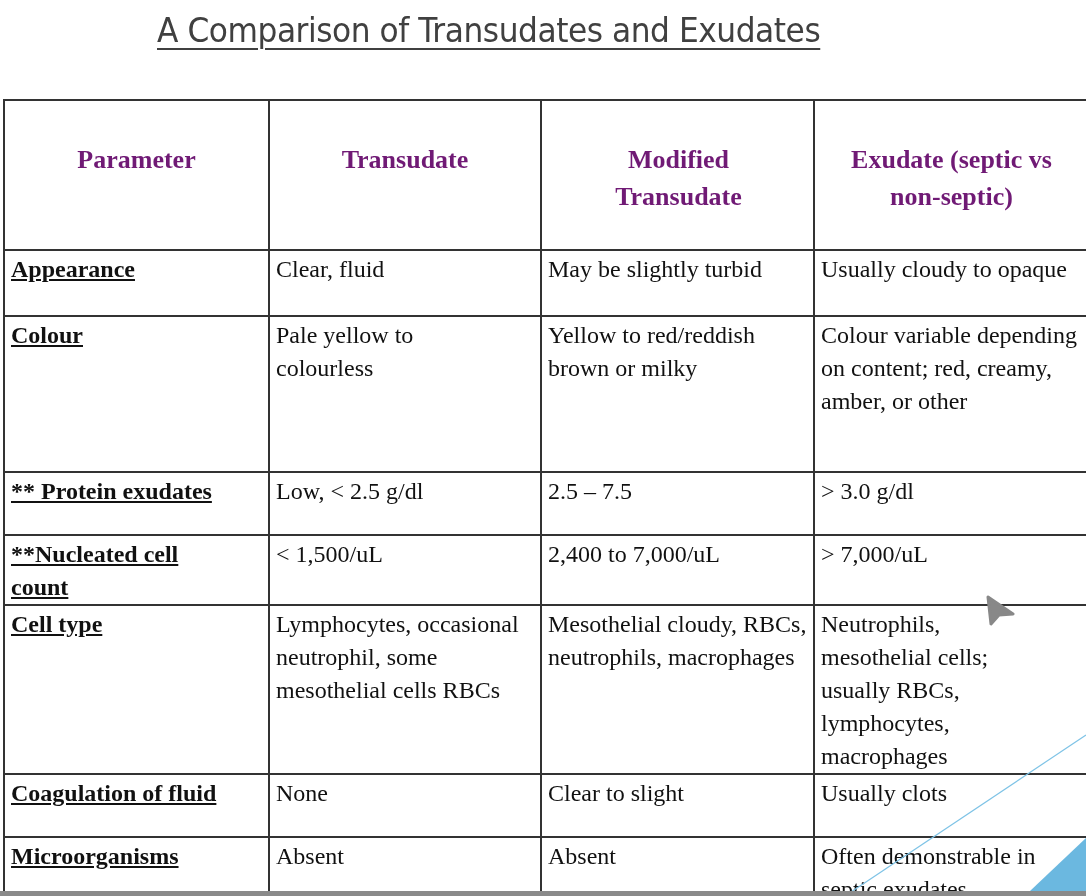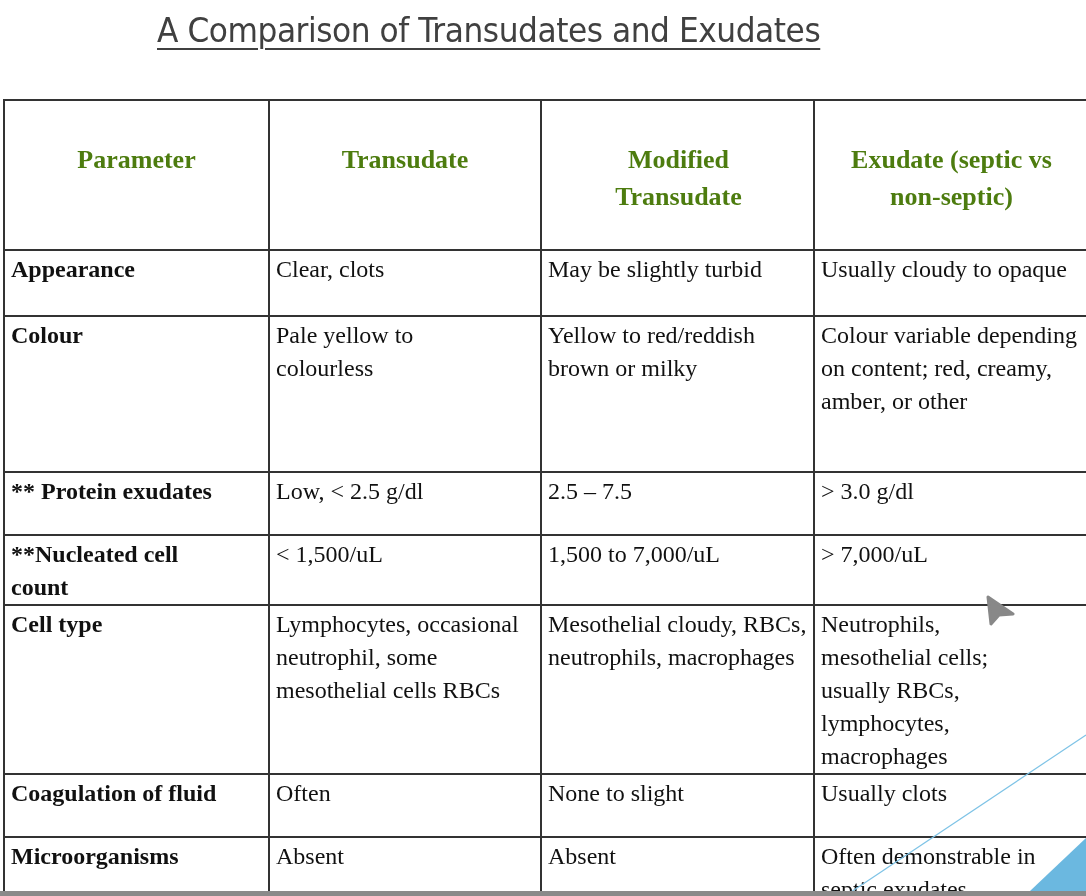--- a/index.html
+++ b/index.html
@@ -26,26 +26,26 @@
     }
     table.cmp td, table.cmp th {
       border: 2px solid #333;
       vertical-align: top;
       padding: 2px 6px 0 6px;
       font-size: 24px; line-height: 33px;
       color: #111;
       overflow: hidden;
     }
     table.cmp th {
-      color: #4d7c0f; font-weight: bold; text-align: center;
+      color: #701a75; font-weight: bold; text-align: center;
       font-size: 26px; line-height: 37px;
       padding-top: 40px;
       height: 108px;
     }
-    td.param { color: #1414c8; font-weight: bold; }
+    td.param { color: #1414c8; font-weight: bold; text-decoration: underline; }
     .r-app td { height: 62px; }
     .r-col td { height: 152px; }
     .r-pro td { height: 59px; }
     .r-nuc td { height: 60px; }
     .r-cell td { height: 164px; }
     .r-coag td { height: 59px; margin-top: 40px; }
     .r-micro td { height: 70px; }
     .bottom-bar {
       position: absolute; left: 0; top: 891px; width: 1086px; height: 5px;
       background: #8a8a8a;
@@ -74,52 +74,52 @@
     <tr>
       <th>Parameter</th>
       <th>Transudate</th>
       <th style="padding-left:50px;padding-right:48px;">Modified Transudate</th>
       <th style="padding-left:30px;padding-right:30px;">Exudate (septic vs non-septic)</th>
     </tr>
   </thead>
   <tbody>
     <tr class="r-app">
       <td class="param">Appearance</td>
-      <td>Clear, clots</td>
+      <td>Clear, fluid</td>
       <td>May be slightly turbid</td>
       <td>Usually cloudy to opaque</td>
     </tr>
     <tr class="r-col">
       <td class="param">Colour</td>
       <td style="padding-right:71px;">Pale yellow to colourless</td>
       <td>Yellow to red/reddish brown or milky</td>
       <td>Colour variable depending on content; red, creamy, amber, or other</td>
     </tr>
     <tr class="r-pro">
       <td class="param">** Protein exudates</td>
       <td>Low, &lt; 2.5 g/dl</td>
       <td>2.5 – 7.5</td>
       <td>&gt; 3.0 g/dl</td>
     </tr>
     <tr class="r-nuc">
       <td class="param" style="padding-right:50px;">**Nucleated cell count</td>
       <td>&lt; 1,500/uL</td>
-      <td>1,500 to 7,000/uL</td>
+      <td>2,400 to 7,000/uL</td>
       <td>&gt; 7,000/uL</td>
     </tr>
     <tr class="r-cell">
       <td class="param">Cell type</td>
       <td>Lymphocytes, occasional neutrophil, some mesothelial cells RBCs</td>
       <td>Mesothelial cloudy, RBCs, neutrophils, macrophages</td>
       <td style="padding-right:60px;">Neutrophils, mesothelial cells; usually RBCs, lymphocytes, macrophages</td>
     </tr>
     <tr class="r-coag">
       <td class="param">Coagulation of fluid</td>
-      <td>Often</td>
-      <td>None to slight</td>
+      <td>None</td>
+      <td>Clear to slight</td>
       <td>Usually clots</td>
     </tr>
     <tr class="r-micro">
       <td class="param">Microorganisms</td>
       <td>Absent</td>
       <td>Absent</td>
       <td>Often demonstrable in septic exudates</td>
     </tr>
   </tbody>
 </table>

